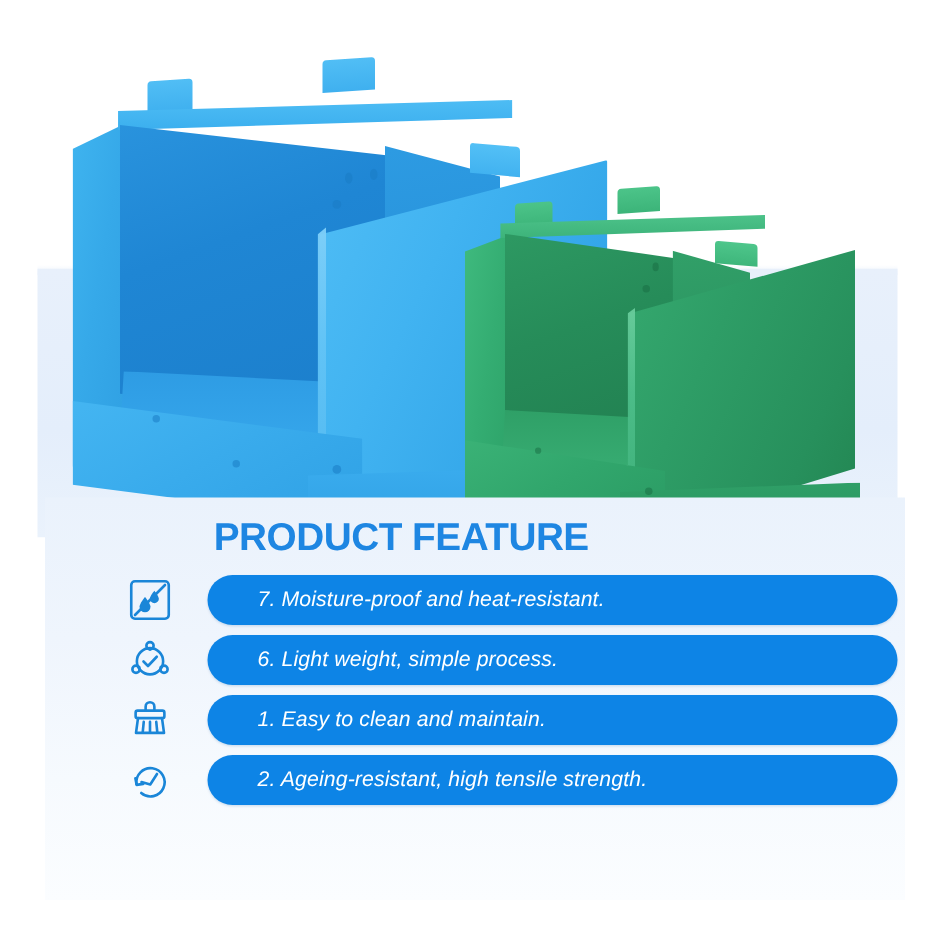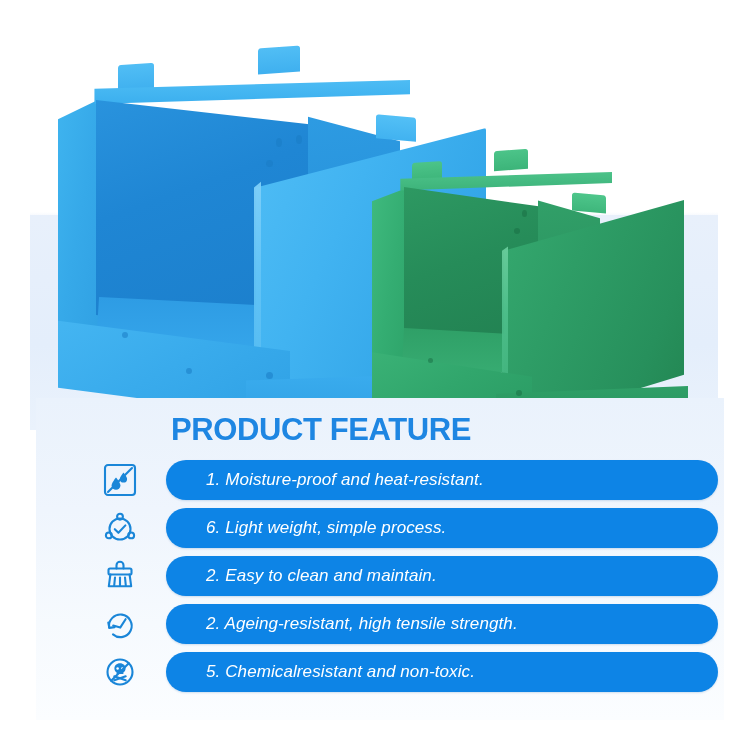--- a/index.html
+++ b/index.html
@@ -283,21 +283,21 @@
       <div class="feature-row">
         <div class="feat-icon">
           <svg width="38" height="38" viewBox="0 0 38 38" fill="none" stroke="#1a86d8" stroke-width="2.1" stroke-linecap="round" stroke-linejoin="round">
             <rect x="4" y="4" width="30" height="30" rx="3"></rect>
             <path d="M22.5 11.5c0 0 3.6 4.3 3.6 6.4a3.6 3.6 0 0 1-7.2 0c0-2.1 3.6-6.4 3.6-6.4z" fill="#1a86d8" stroke="none"></path>
             <path d="M15 16.5c0 0 4.4 5.3 4.4 7.9a4.4 4.4 0 0 1-8.8 0c0-2.6 4.4-7.9 4.4-7.9z" fill="#1a86d8" stroke="none"></path>
             <line x1="7" y1="31" x2="31" y2="7"></line>
           </svg>
         </div>
         <div class="pill">
-          <span class="pill-text">1. Moisture-proof and heat-resistant.</span>
+          <span class="pill-text">7. Moisture-proof and heat-resistant.</span>
         </div>
       </div>
 
       <div class="feature-row">
         <div class="feat-icon">
           <svg width="38" height="38" viewBox="0 0 38 38" fill="none" stroke="#1a86d8" stroke-width="2.1" stroke-linecap="round" stroke-linejoin="round">
             <circle cx="19" cy="20" r="10.5"></circle>
             <path d="M13.8 20.2l3.6 3.6 7-7.4"></path>
             <circle cx="19" cy="7.6" r="2.9"></circle>
             <circle cx="7.8" cy="26.4" r="2.9"></circle>
@@ -315,50 +315,34 @@
           <svg width="38" height="38" viewBox="0 0 38 38" fill="none" stroke="#1a86d8" stroke-width="2.1" stroke-linecap="round" stroke-linejoin="round">
             <path d="M15.5 11.5V8.3a3.5 3.5 0 0 1 7 0v3.2"></path>
             <rect x="7.5" y="11.5" width="23" height="6" rx="1.6"></rect>
             <path d="M9.4 17.5l-1.6 11.8h22.4l-1.6-11.8"></path>
             <line x1="14" y1="20.5" x2="13.2" y2="28.5"></line>
             <line x1="19" y1="20.5" x2="19" y2="28.5"></line>
             <line x1="24" y1="20.5" x2="24.8" y2="28.5"></line>
           </svg>
         </div>
         <div class="pill">
-          <span class="pill-text">2. Easy to clean and maintain.</span>
+          <span class="pill-text">1. Easy to clean and maintain.</span>
         </div>
       </div>
 
       <div class="feature-row">
         <div class="feat-icon">
           <svg width="38" height="38" viewBox="0 0 38 38" fill="none" stroke="#1a86d8" stroke-width="2.1" stroke-linecap="round" stroke-linejoin="round">
             <path d="M8.2 22.5A11.3 11.3 0 1 1 12 29.4"></path>
             <polyline points="7.3,17.6 8.3,22.9 13.6,22.1"></polyline>
             <polyline points="12.2,20.6 19.2,22.6 24.6,14.2"></polyline>
           </svg>
         </div>
         <div class="pill">
           <span class="pill-text">2. Ageing-resistant, high tensile strength.</span>
         </div>
       </div>
 
-      <div class="feature-row">
-        <div class="feat-icon">
-          <svg width="38" height="38" viewBox="0 0 38 38" fill="none" stroke="#1a86d8" stroke-width="2.1" stroke-linecap="round" stroke-linejoin="round">
-            <circle cx="19" cy="19" r="12.5"></circle>
-            <path d="M19 10.2c-3.3 0-5.6 2.3-5.6 5.2 0 1.9 1 3.2 2.2 4v1.5h6.8v-1.5c1.2-.8 2.2-2.1 2.2-4 0-2.9-2.3-5.2-5.6-5.2z" fill="#1a86d8" stroke="none"></path>
-            <circle cx="16.6" cy="15.6" r="1.25" fill="#ffffff" stroke="none"></circle>
-            <circle cx="21.4" cy="15.6" r="1.25" fill="#ffffff" stroke="none"></circle>
-            <line x1="13.3" y1="23.3" x2="24.7" y2="27.3"></line>
-            <line x1="24.7" y1="23.3" x2="13.3" y2="27.3"></line>
-            <line x1="10.2" y1="27.8" x2="27.8" y2="10.2"></line>
-          </svg>
-        </div>
-        <div class="pill">
-          <span class="pill-text">5. Chemicalresistant and non-toxic.</span>
-        </div>
-      </div>
 
     </div>
   </div>
 
 </div>
 
 </body></html>

